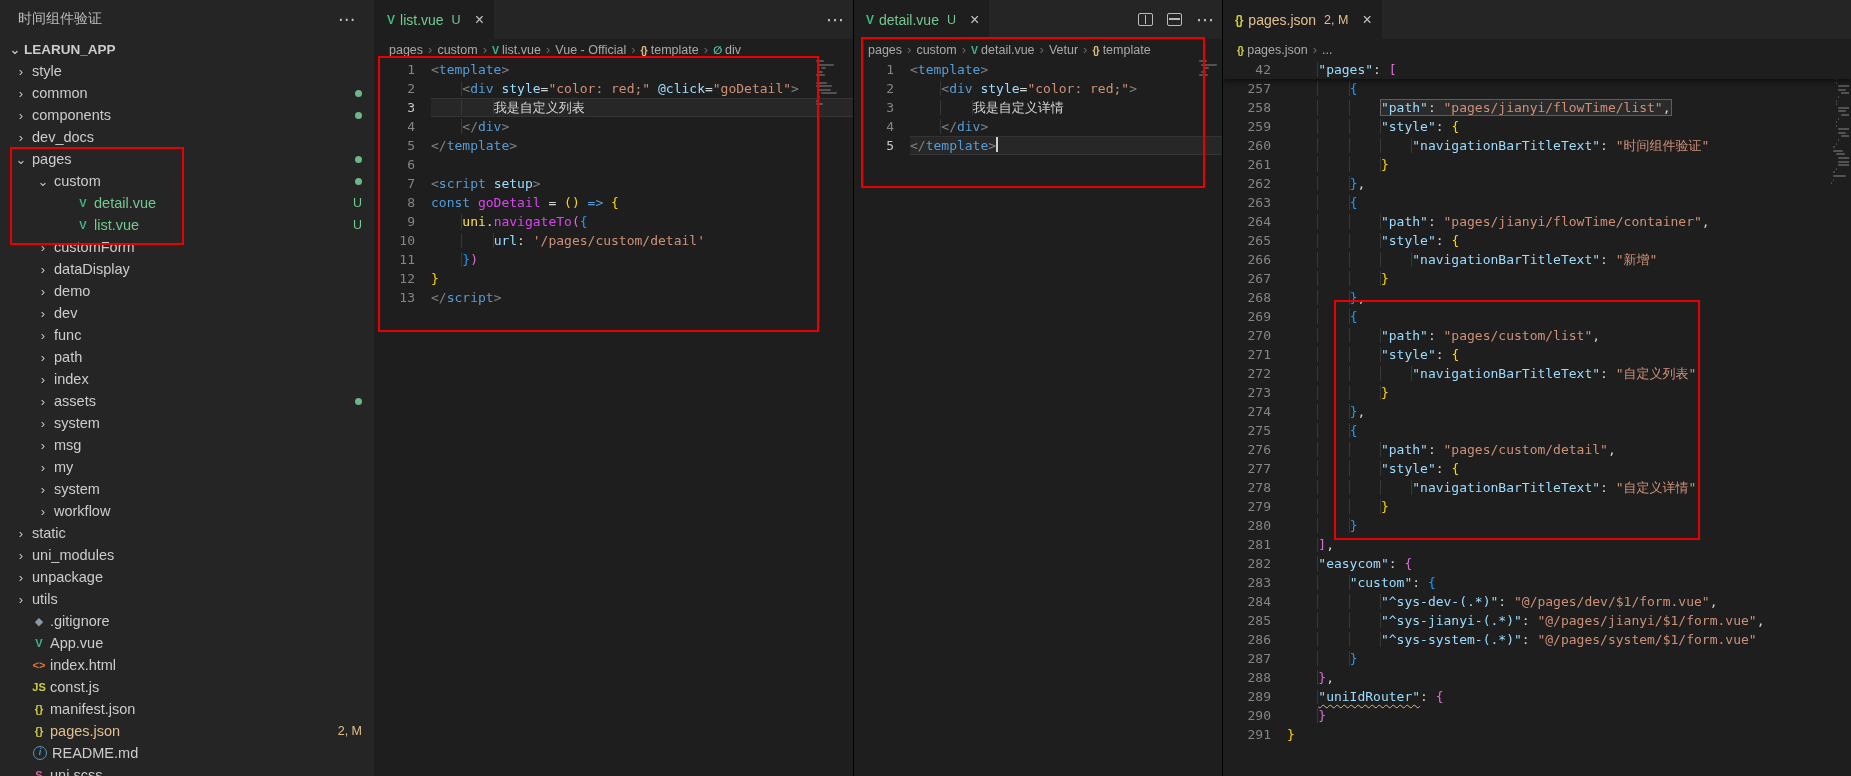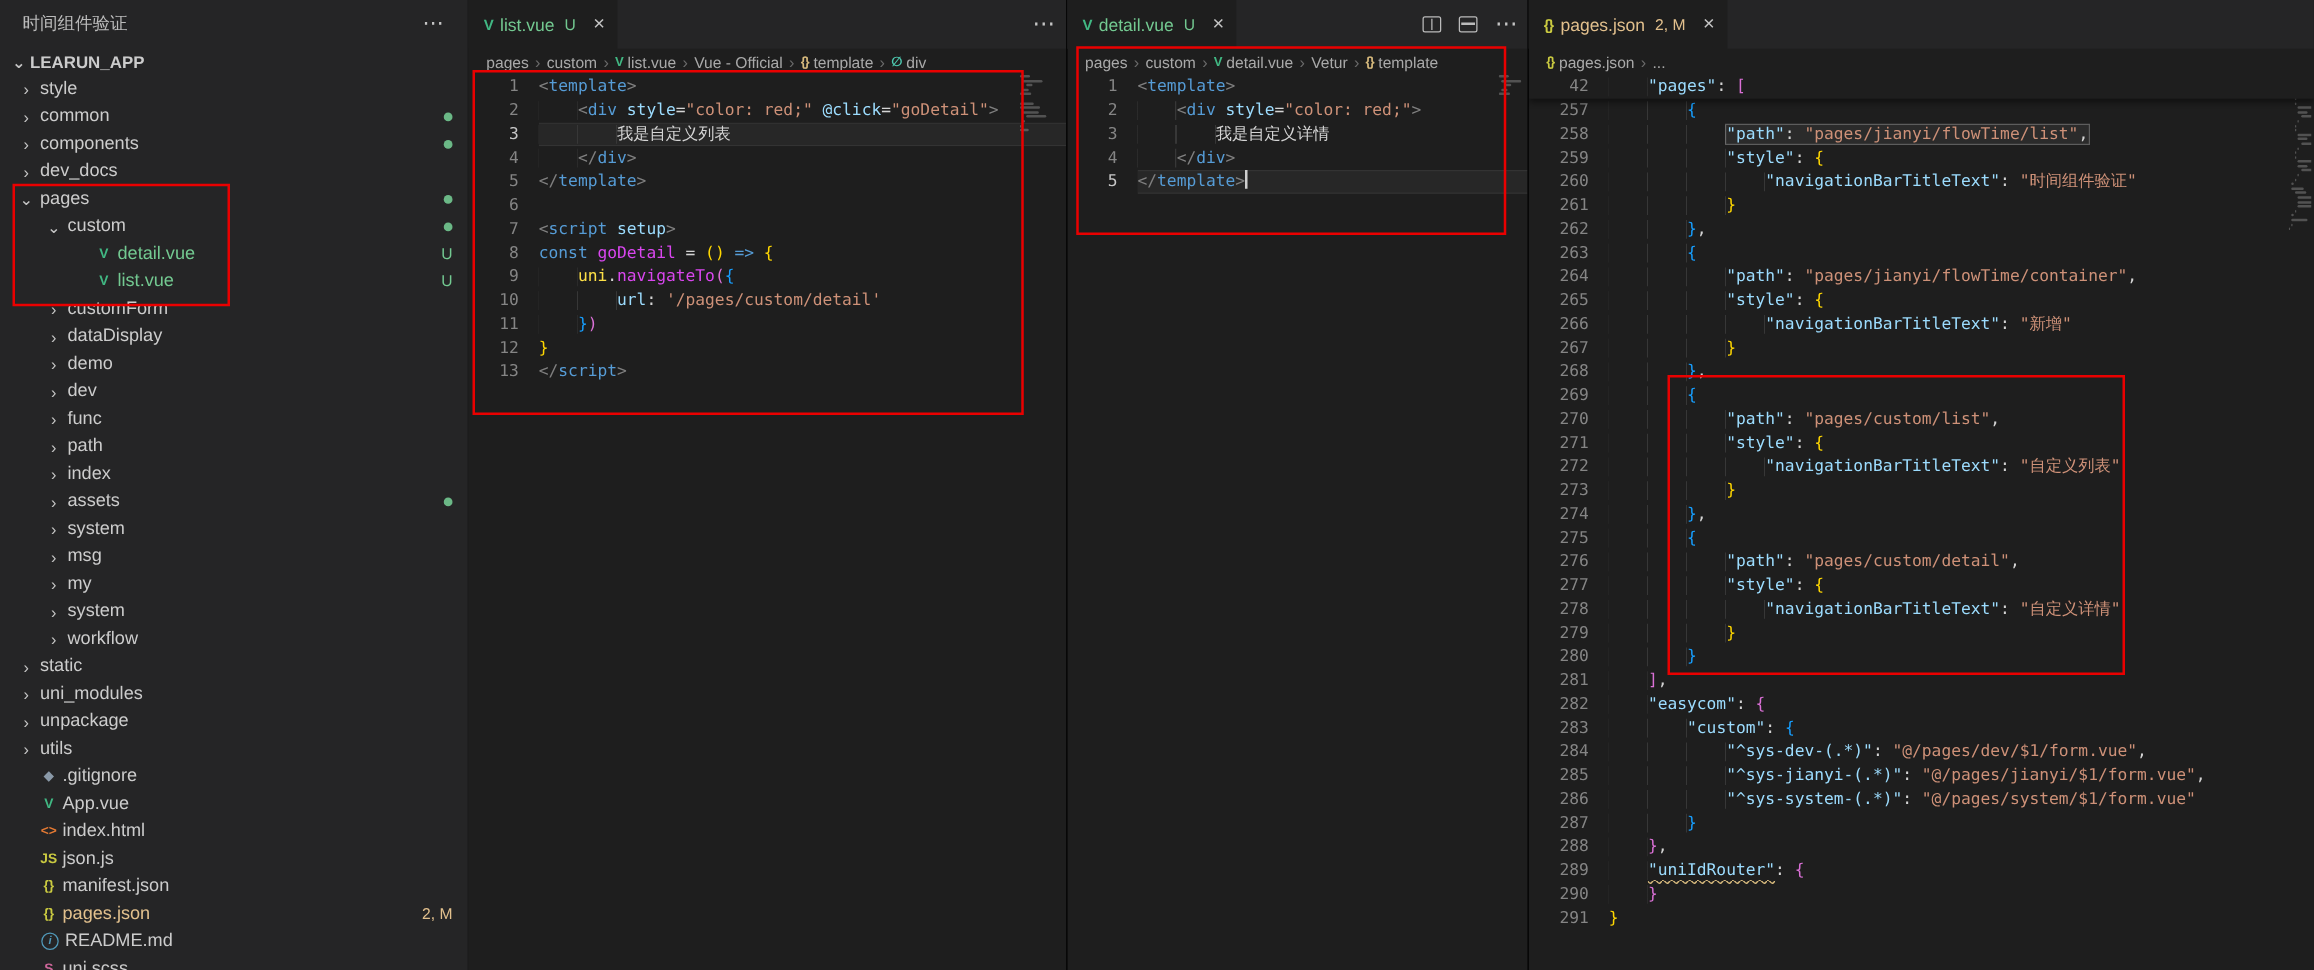--- a/index.html
+++ b/index.html
@@ -253,21 +253,21 @@
         <span class="tlabel">App.vue</span>
         <span class="rbadges"></span>
       </div>
       <div class="trow" style="padding-left: 30px;">
         <span class="fi fi-html" style="color: rgb(227, 121, 51);">&lt;&gt;</span>
         <span class="tlabel">index.html</span>
         <span class="rbadges"></span>
       </div>
       <div class="trow" style="padding-left: 30px;">
         <span class="fi fi-js" style="color: rgb(203, 203, 65);">JS</span>
-        <span class="tlabel">json.js</span>
+        <span class="tlabel">const.js</span>
         <span class="rbadges"></span>
       </div>
       <div class="trow" style="padding-left: 30px;">
         <span class="fi fi-json" style="color: rgb(203, 203, 65);">{}</span>
         <span class="tlabel">manifest.json</span>
         <span class="rbadges"></span>
       </div>
       <div class="trow git-modified" style="padding-left: 30px;">
         <span class="fi fi-json" style="color: rgb(203, 203, 65);">{}</span>
         <span class="tlabel">pages.json</span>

